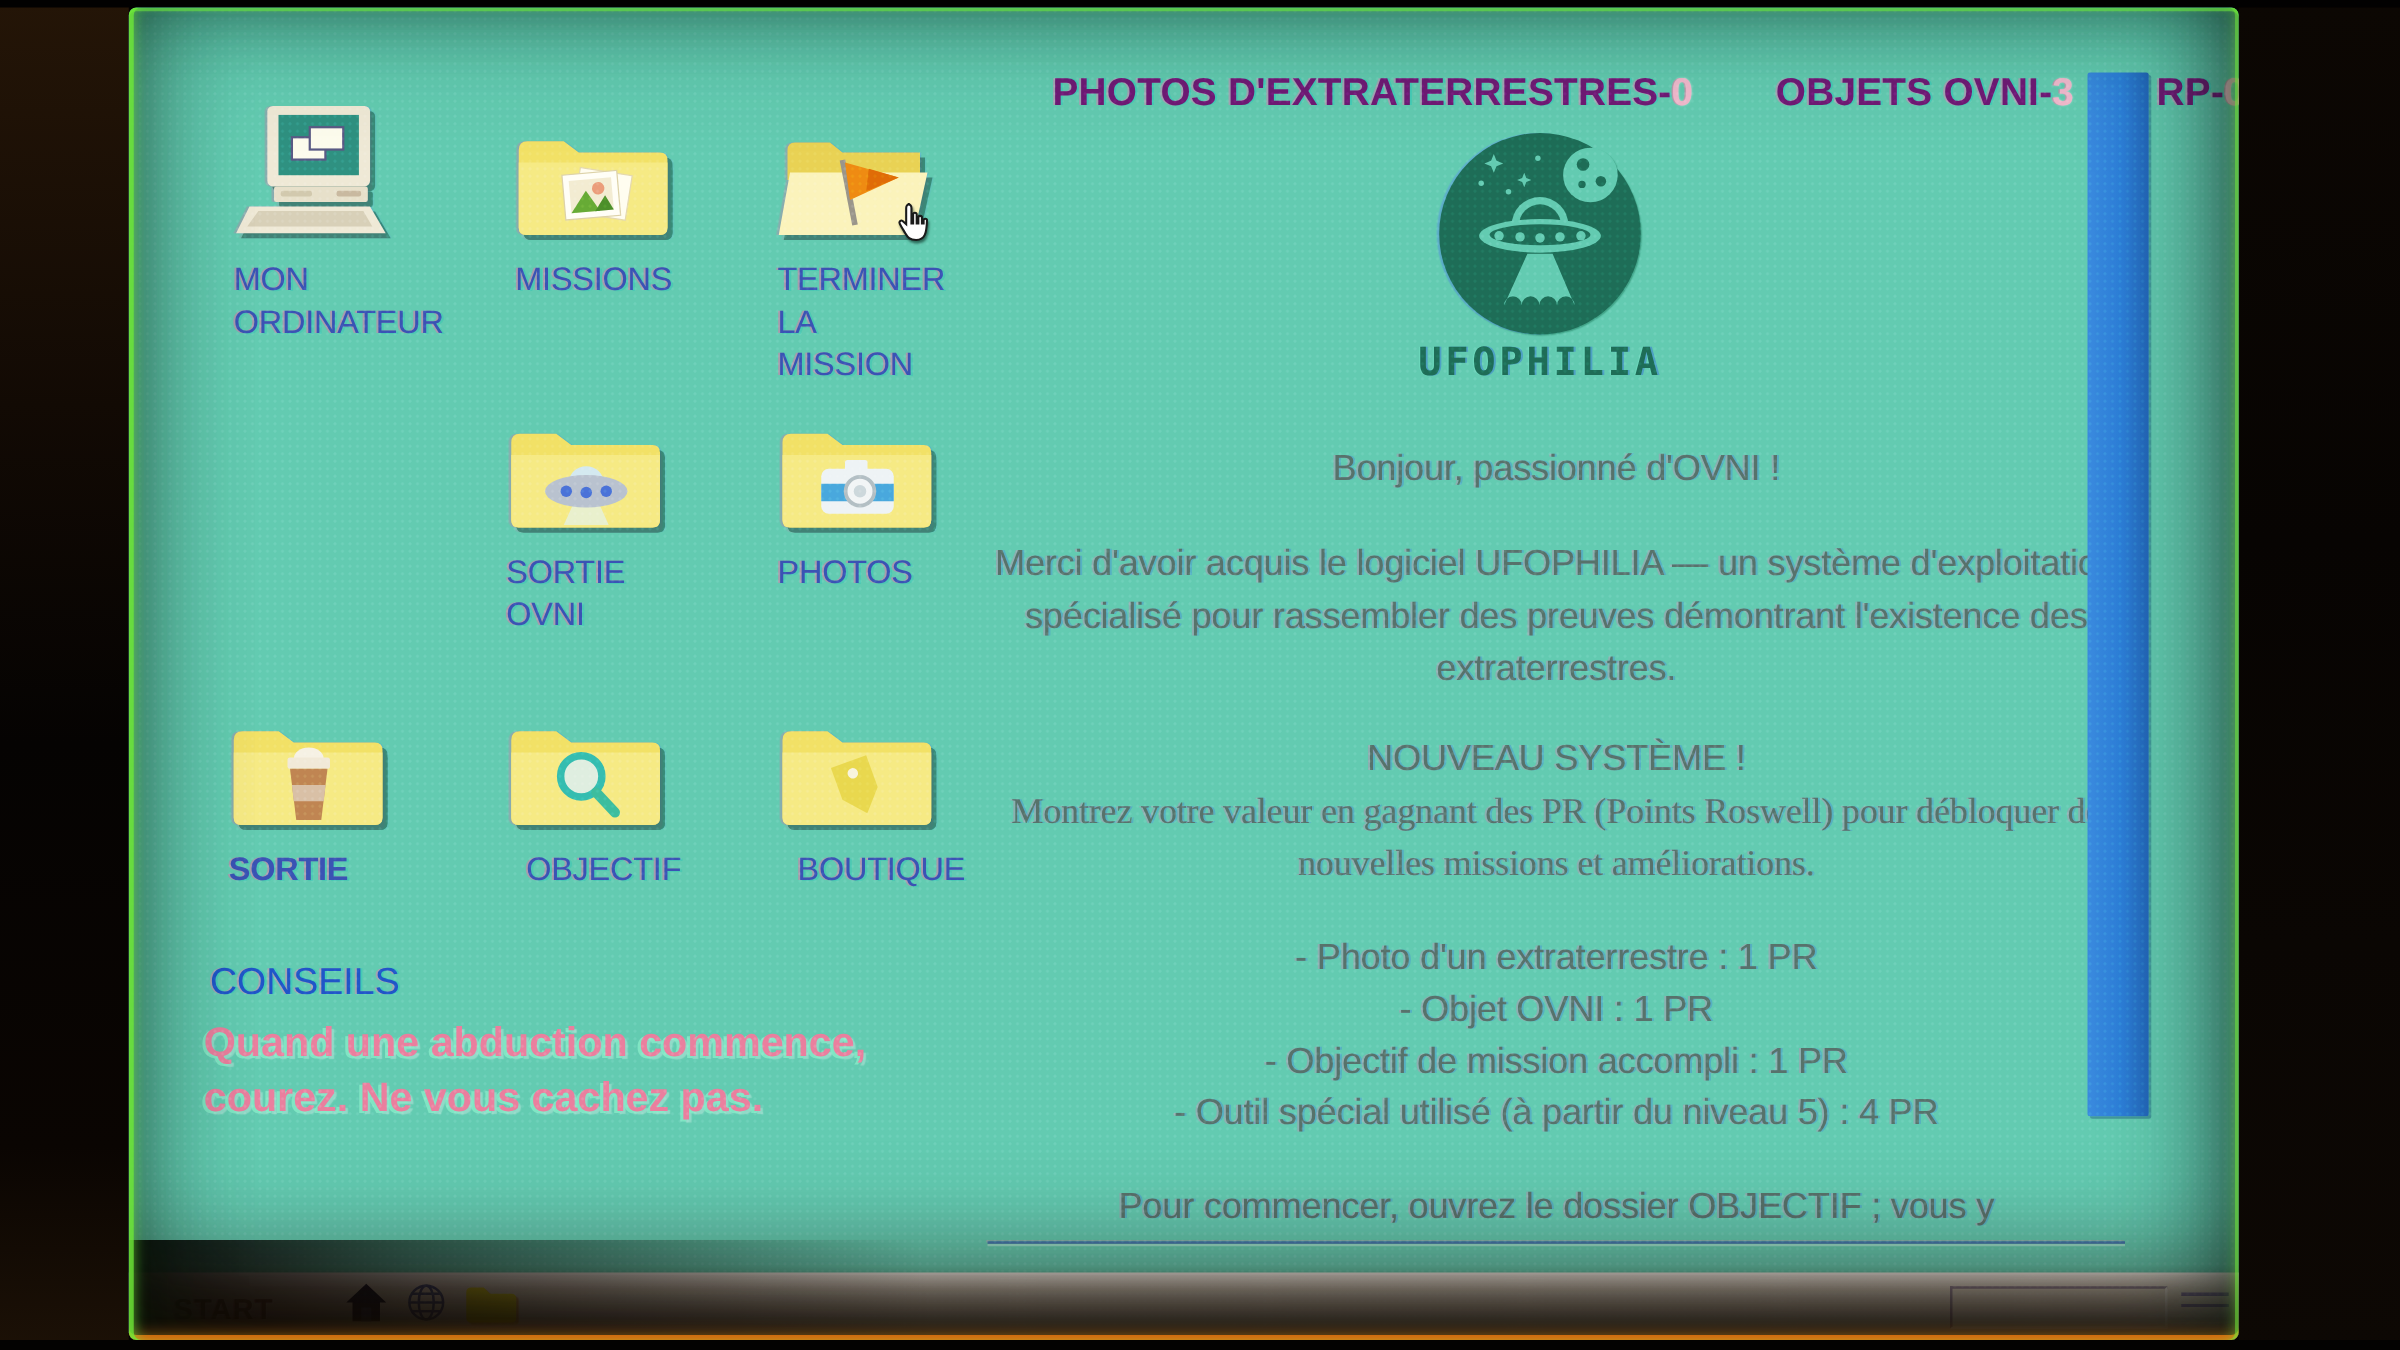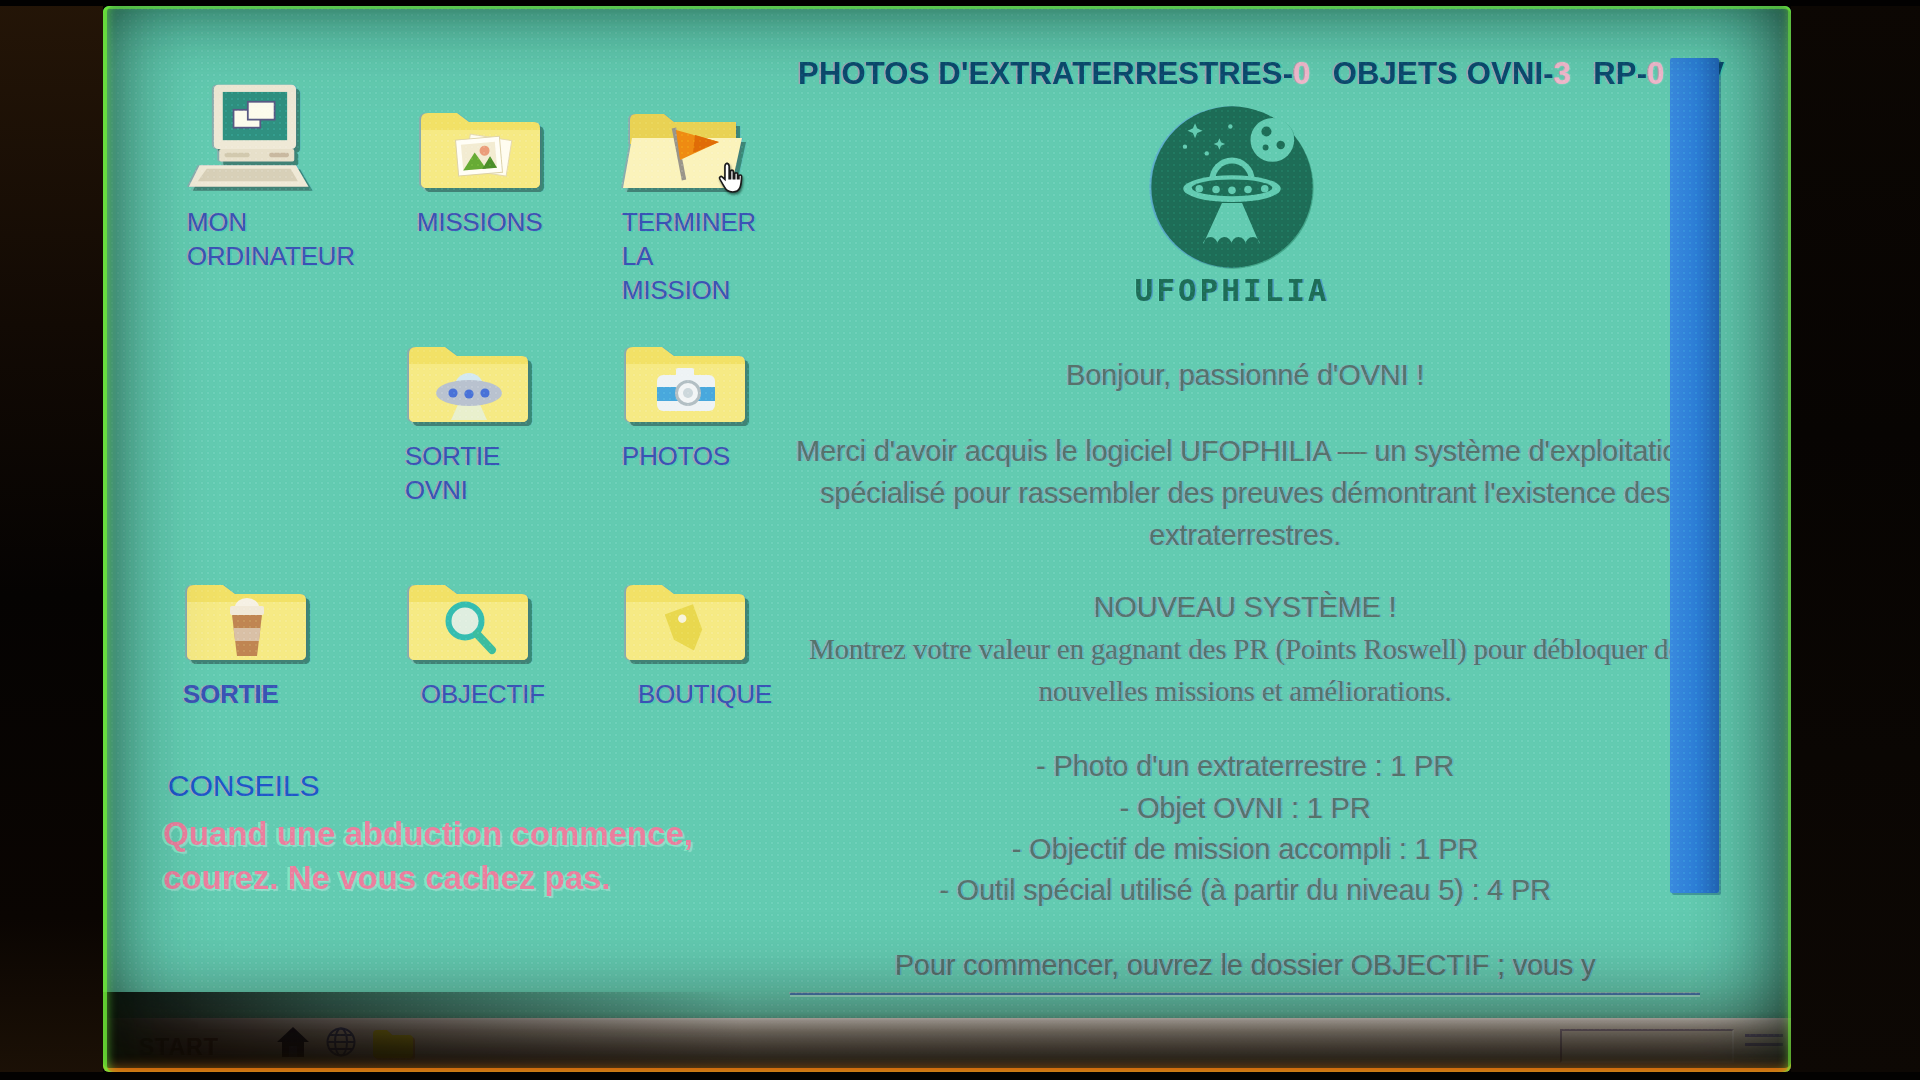--- a/index.html
+++ b/index.html
@@ -29,21 +29,21 @@
     box-shadow:inset 0 0 110px rgba(0,55,40,.30), inset -45px 0 80px -35px rgba(0,0,0,.45),
                inset 45px 0 80px -45px rgba(0,25,5,.35), inset 0 -80px 100px -40px rgba(30,8,0,.8),
                inset 0 35px 60px -35px rgba(0,45,25,.35);}
   .bottom-shadow{position:absolute;left:0;bottom:0;width:100%;height:80px;pointer-events:none;z-index:57;
     background:linear-gradient(80deg,rgba(2,1,0,.95) 0%,rgba(2,1,0,.55) 14%,rgba(2,1,0,0) 38%),
                linear-gradient(to top,rgba(4,2,0,.85) 0%,rgba(4,2,0,0) 75%);}
 
   
   .status-bar{position:absolute;left:695px;top:50px;display:flex;gap:22px;white-space:nowrap;
     font-size:31px;font-weight:600;letter-spacing:.2px;z-index:5;}
-  .stat-label{color:#0c4a6e;text-shadow:-1.6px 0 0 rgba(242,120,185,.45),1.6px 0 0 rgba(0,205,200,.3);}
+  .stat-label{color:#701a75;text-shadow:-1.6px 0 0 rgba(242,120,185,.45),1.6px 0 0 rgba(0,205,200,.3);margin-left:44px;}
   .stat-value{color:#f2b9cd;text-shadow:0 0 2px rgba(255,255,255,.55),-1.2px 0 0 rgba(250,90,150,.55);}
 
   
   .scrollbar{position:absolute;left:1567px;top:52px;width:49px;height:835px;z-index:10;
     background:linear-gradient(90deg,#3a8ade 0%,#2d7fd8 55%,#2468bb 100%);border-radius:2px;
     box-shadow:2px 2px 0 rgba(10,60,110,.35);}
 
   
   .logo-wrap{position:absolute;left:1045px;top:97px;width:168px;height:168px;z-index:4;
     filter:drop-shadow(-1.5px 0 0 rgba(90,130,255,.35)) drop-shadow(1.5px 1px 0 rgba(20,110,80,.4));}
@@ -164,21 +164,21 @@
         <rect x="68" y="21" width="30" height="20" fill="#fdfced" stroke="#5a5a85" stroke-width="2"></rect>
         <rect x="36" y="74" width="84" height="14" rx="2" fill="#e7e0ca"></rect>
         <rect x="42" y="78" width="28" height="5" rx="2" fill="#d2c9ae"></rect>
         <rect x="92" y="78" width="22" height="5" rx="2" fill="#c9b9a0"></rect>
         <polygon points="14,92 122,92 136,116 2,116" fill="#efe9d6"></polygon>
         <polygon points="22,96 116,96 124,110 12,110" fill="#d8d0b8"></polygon>
       </svg>
       <div class="icon-label" style="width:150px;">MON ORDINATEUR</div>
     </div>
 
-    <div class="desk-icon" style="left:314px;top:100px;">
+    <div class="desk-icon" style="left:302px;top:100px;text-align:center;">
       <svg class="icon-art" viewBox="0 0 128 86" width="128" height="86">
         <path d="M4 14 Q4 7 11 7 L40 7 L52 16 L117 16 Q123 16 123 22 L123 76 Q123 82 117 82 L10 82 Q4 82 4 76 Z" fill="#f2e166"></path>
         <path d="M4 24 L123 24 L123 76 Q123 82 117 82 L10 82 Q4 82 4 76 Z" fill="#f6ea84"></path>
         <g transform="translate(64,50)">
           <rect x="-14" y="-20" width="42" height="36" fill="#fffdf0" stroke="#e5d9ae" transform="rotate(9)"></rect>
           <rect x="-24" y="-18" width="44" height="36" fill="#fffef6" stroke="#ddd2a8" transform="rotate(-5)"></rect>
           <g transform="rotate(-5)">
             <rect x="-19" y="-13" width="34" height="26" fill="#f3ecd2"></rect>
             <circle cx="4" cy="-5" r="5" fill="#eb9d7a"></circle>
             <polygon points="-19,13 -6,-4 4,13" fill="#67ab35"></polygon>

